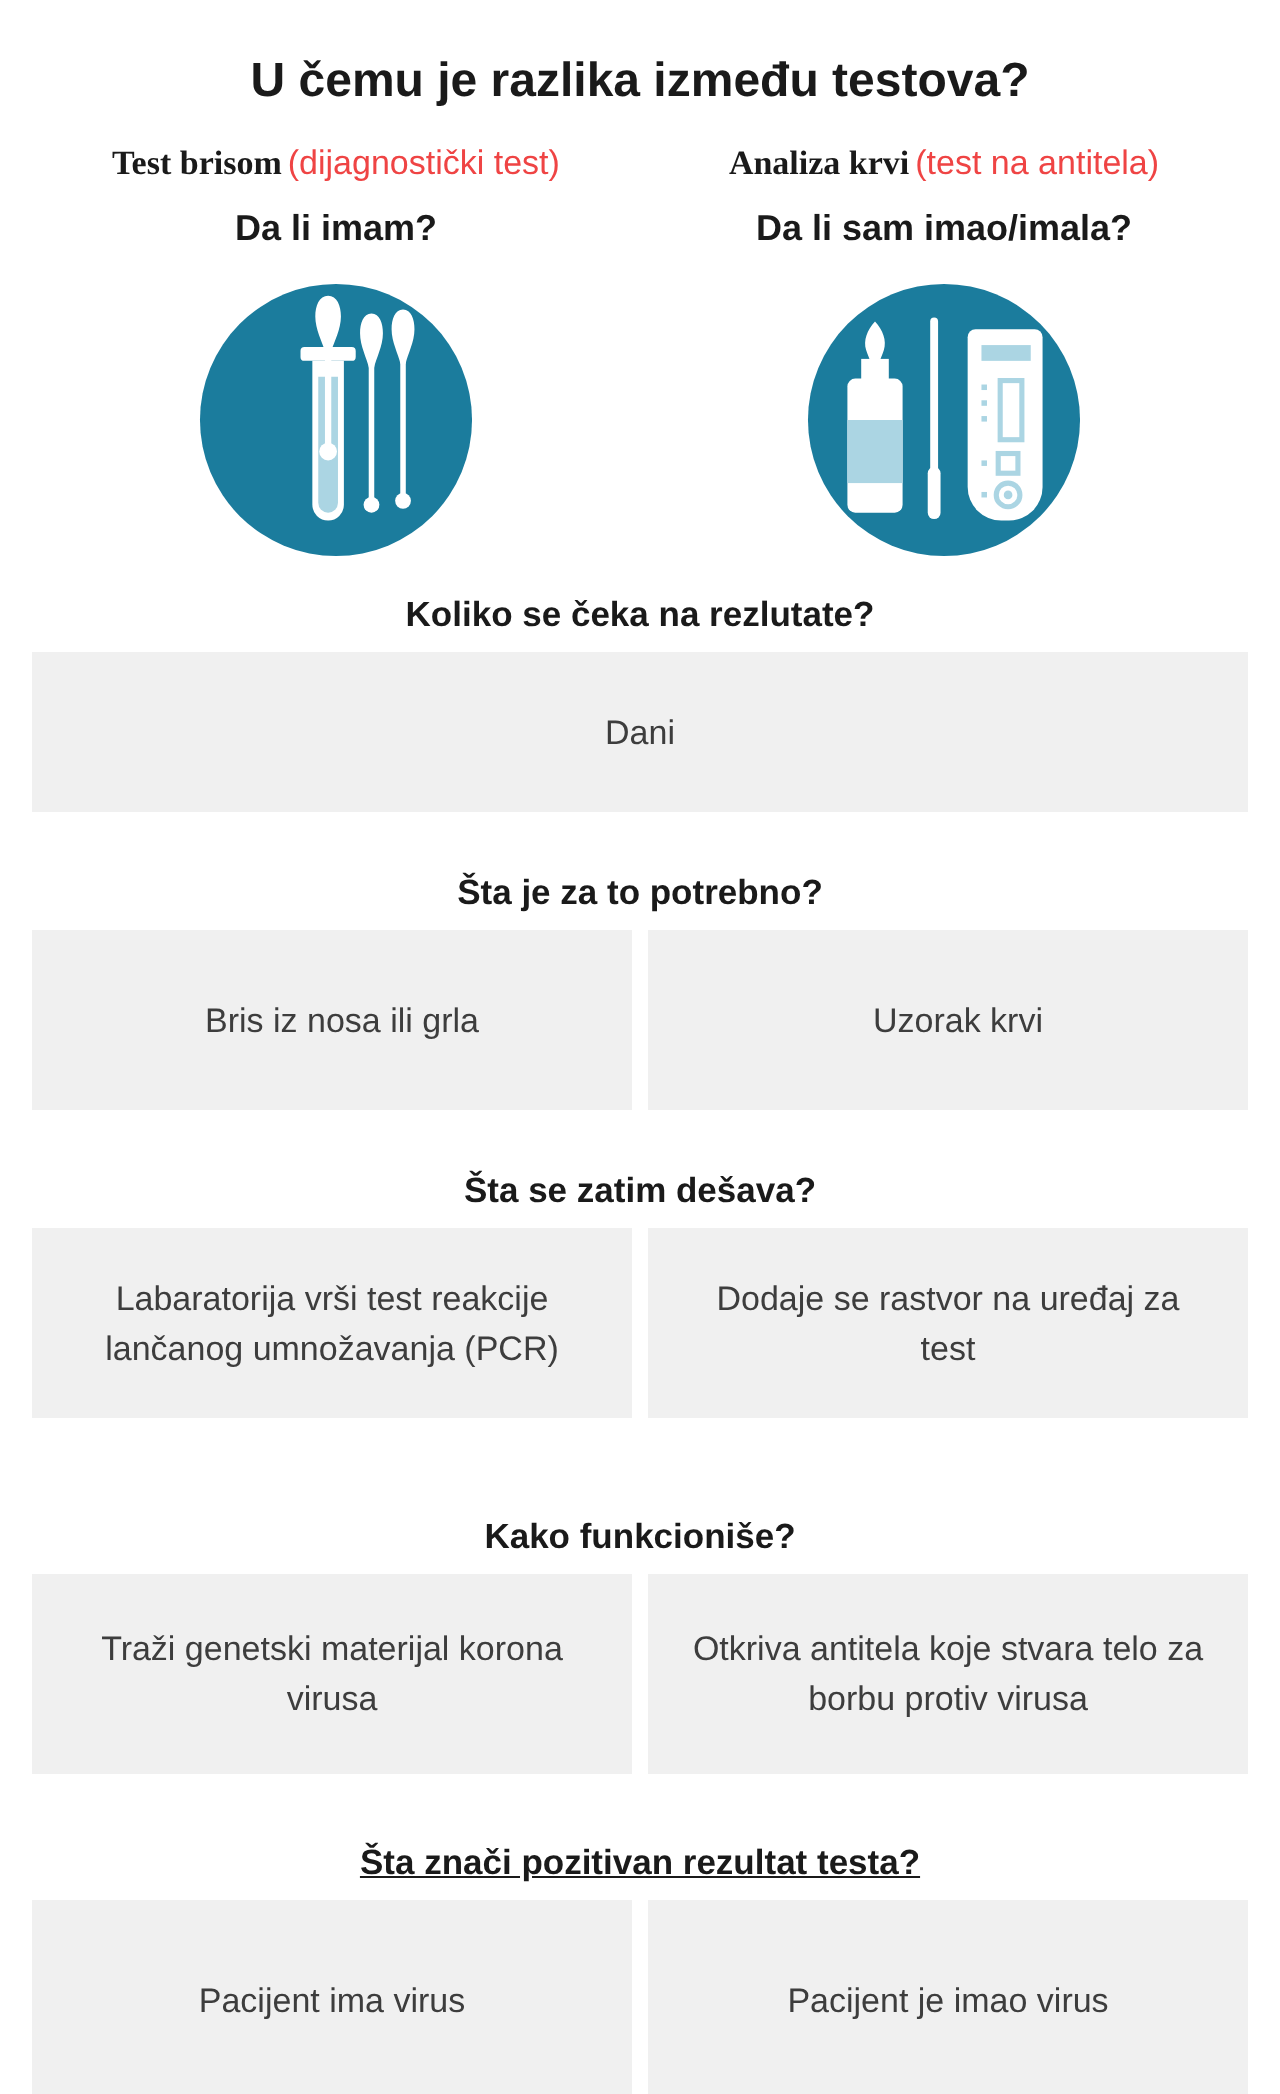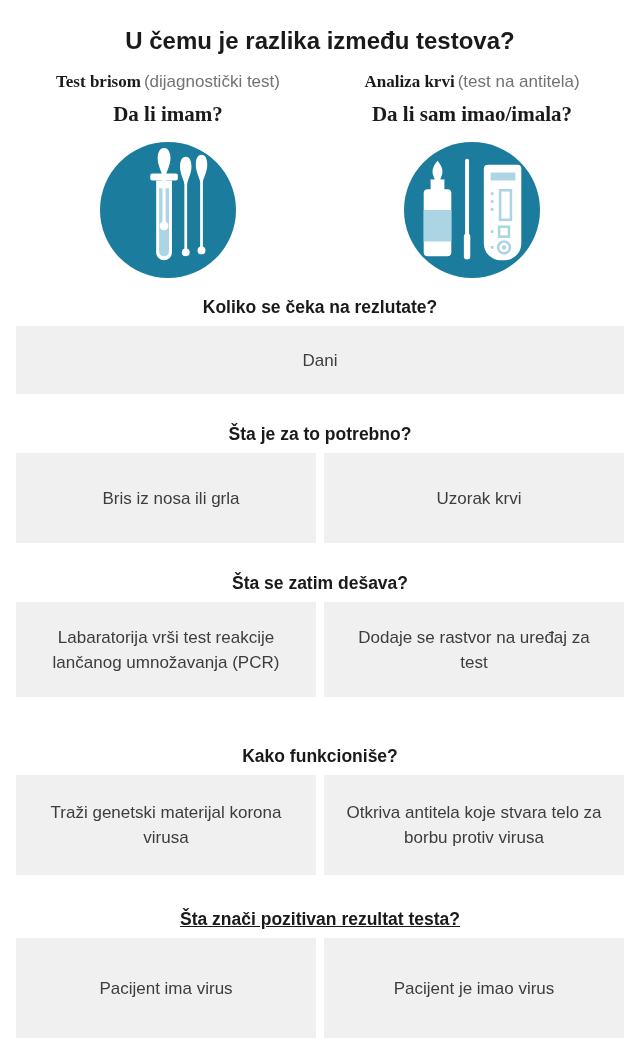--- a/index.html
+++ b/index.html
@@ -20,23 +20,23 @@
     font-weight: bold;
     line-height: 30px;
     color: var(--text-dark, #1a1a1a);
   }
 
   .two-col { display: flex; padding: 0 16px; }
   .two-col > div { flex: 1 1 0; text-align: center; }
 
   .col-names { margin-top: 16px; font-size: 17px; line-height: 20px; }
   .col-name { font-weight: bold; color: var(--text-dark, #1a1a1a); font-family: Liberation Serif, serif; }
-  .col-qualifier { font-weight: normal; color: #737373; margin-left: 3px; }
-
-  .col-questions { margin-top: 12px; font-size: 21px; font-weight: bold; line-height: 20px; font-family: Liberation Serif, serif; }
+  .col-qualifier { font-weight: normal; color: #ef4444; margin-left: 3px; }
+
+  .col-questions { margin-top: 12px; font-size: 18px; font-weight: bold; line-height: 20px; }
 
   .icons-row { margin-top: 17px; }
   .icons-row svg { display: block; margin: 0 auto; }
 
   .section h2 {
     text-align: center;
     font-size: 17.5px;
     font-weight: bold;
     line-height: 22px;
     margin-bottom: 8px;
@@ -48,21 +48,21 @@
     background: var(--box-bg, #f0f0f0);
     display: flex;
     align-items: center;
     justify-content: center;
     text-align: center;
     font-size: 17px;
     line-height: 25px;
     color: var(--text-body, #3d3d3d);
     padding: 0 22px;
   }
-  .s1 h2 { margin-top: 17px; } .s1 .answer-box { height: 68px; }
+  .s1 h2 { margin-top: 17px; } .s1 .answer-box { height: 80px; }
   .s2 h2 { margin-top: 29px; } .s2 .answer-box { height: 90px; padding-left: 32px; }
   .s3 h2 { margin-top: 29px; } .s3 .answer-box { height: 95px; }
   .s4 h2 { margin-top: 48px; } .s4 .answer-box { height: 100px; }
   .s5 h2 { margin-top: 33px; text-decoration: underline; } .s5 .answer-box { height: 100px; }
 
   .footer { margin-top: 15px; }
   .footer-line { height: 2px; width: 640px; background: var(--footer-line, #4d4d4d); }
   .logo {
     display: flex;
     gap: 2px;

